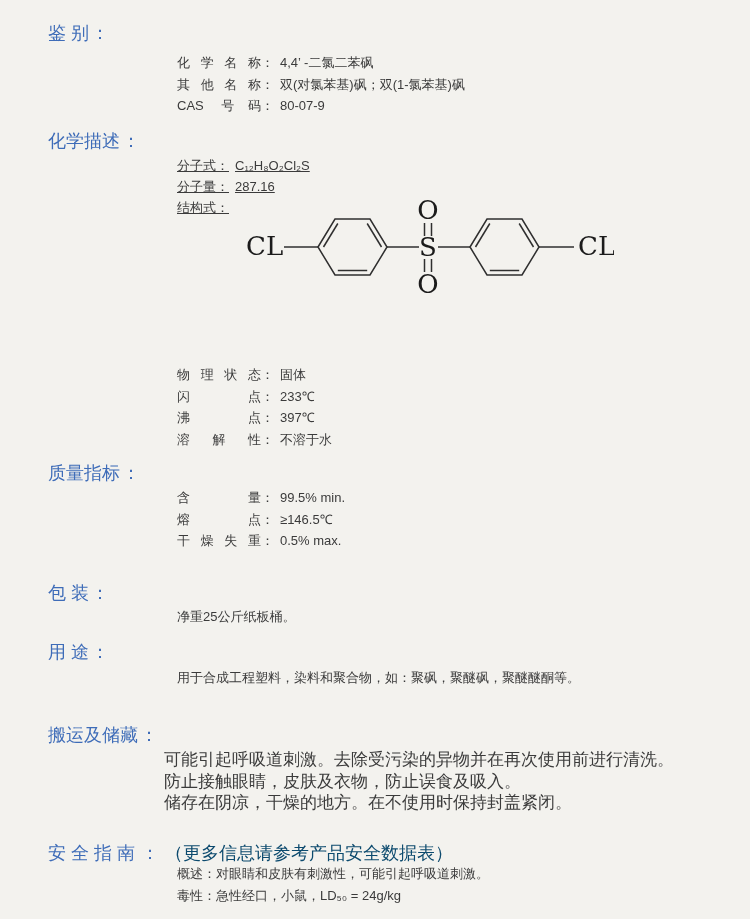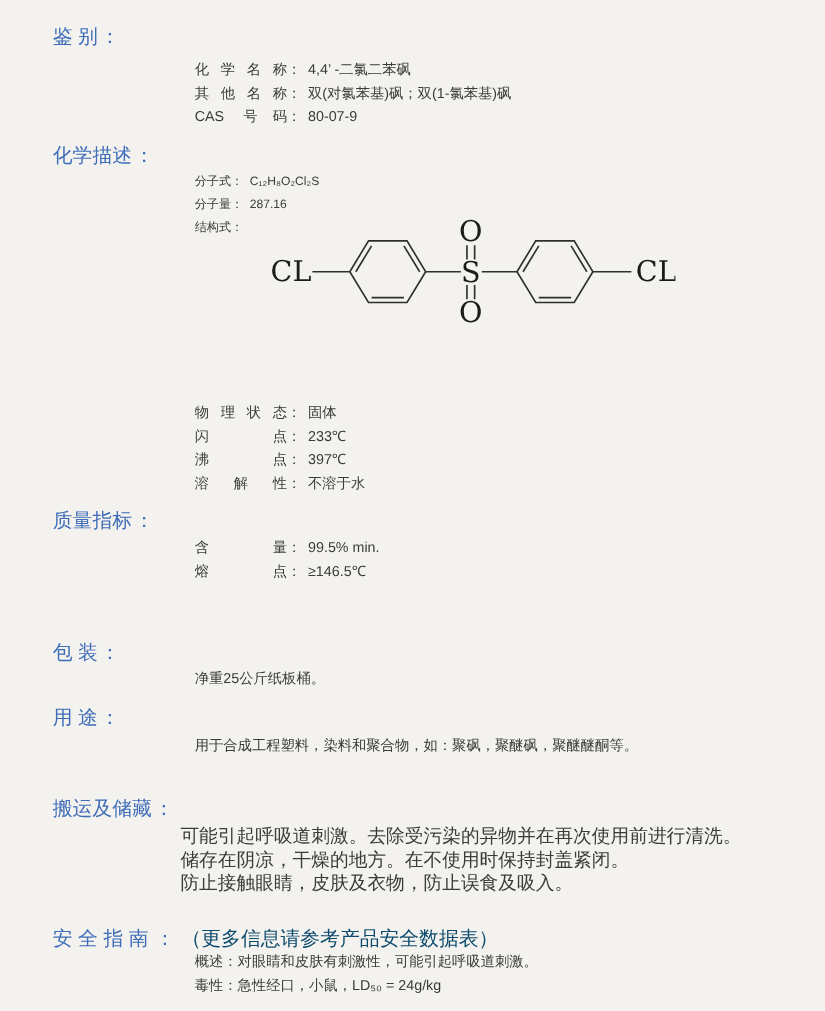--- a/index.html
+++ b/index.html
@@ -8,21 +8,21 @@
     background:#f3f2ee;
     font-family:"Liberation Sans", sans-serif;
     color:#3b3b3b; overflow:hidden;
   }
   .head {
     position:absolute; left:48px;
     color:#3e6cb8; font-size:18px; white-space:nowrap;
   }
   .head .hc { margin-left:2px; }
   .rows { position:absolute; left:177px; font-size:13px; line-height:21.5px; white-space:nowrap; }
-  .rows2 { position:absolute; left:177px; font-size:11px; line-height:21px; white-space:nowrap; }
+  .rows2 { position:absolute; left:177px; font-size:13px; line-height:21px; white-space:nowrap;text-decoration:underline; }
   .rows7 { position:absolute; left:164px; font-size:17px; line-height:21.5px; white-space:nowrap; }
   .lbl {
     display:inline-block; width:84px;
     text-align:justify; text-align-last:justify;
   }
   .val { margin-left:6px; }
   .val2 { margin-left:6px; }
   .note { color:#0c4a6e; font-size:18px; }
   .sc { margin:0 6px; }
   svg text {
@@ -94,20 +94,21 @@
     <div><span class="lbl">沸点</span><span>：</span><span class="val">397℃</span></div>
     <div><span class="lbl">溶解性</span><span>：</span><span class="val">不溶于水</span></div>
   </div>
 
   <div class="head" style="top:461px">
     <span>质量指标</span><span class="hc">：</span>
   </div>
   <div class="rows" style="top:487px">
     <div><span class="lbl">含量</span><span>：</span><span class="val">99.5% min.</span></div>
     <div><span class="lbl">熔点</span><span>：</span><span class="val">≥146.5℃</span></div>
+    <div><span class="lbl">干燥失重</span><span>：</span><span class="val">0.5% max.</span></div>
   </div>
 
   <div class="head" style="top:581px">
     <span>包 装</span><span class="hc">：</span>
   </div>
   <div class="rows" style="top:606px">
     <div>净重25公斤纸板桶。</div>
   </div>
 
   <div class="head" style="top:640px">
@@ -115,22 +116,22 @@
   </div>
   <div class="rows" style="top:667px">
     <div>用于合成工程塑料，染料和聚合物，如：聚砜，聚醚砜，聚醚醚酮等。</div>
   </div>
 
   <div class="head" style="top:723px">
     <span>搬运及储藏</span><span class="hc">：</span>
   </div>
   <div class="rows7" style="top:749px">
     <div>可能引起呼吸道刺激。去除受污染的异物并在再次使用前进行清洗。</div>
+    <div>防止接触眼睛，皮肤及衣物，防止误食及吸入。</div>
     <div>储存在阴凉，干燥的地方。在不使用时保持封盖紧闭。</div>
-    <div>防止接触眼睛，皮肤及衣物，防止误食及吸入。</div>
   </div>
 
   <div class="head" style="top:841px">
     <span>安 全 指 南</span><span class="sc">：</span><span class="note">（更多信息请参考产品安全数据表）</span>
   </div>
   <div class="rows" style="top:863px">
     <div>概述：对眼睛和皮肤有刺激性，可能引起呼吸道刺激。</div>
     <div>毒性：急性经口，小鼠，LD₅₀ = 24g/kg</div>
   </div>
 

